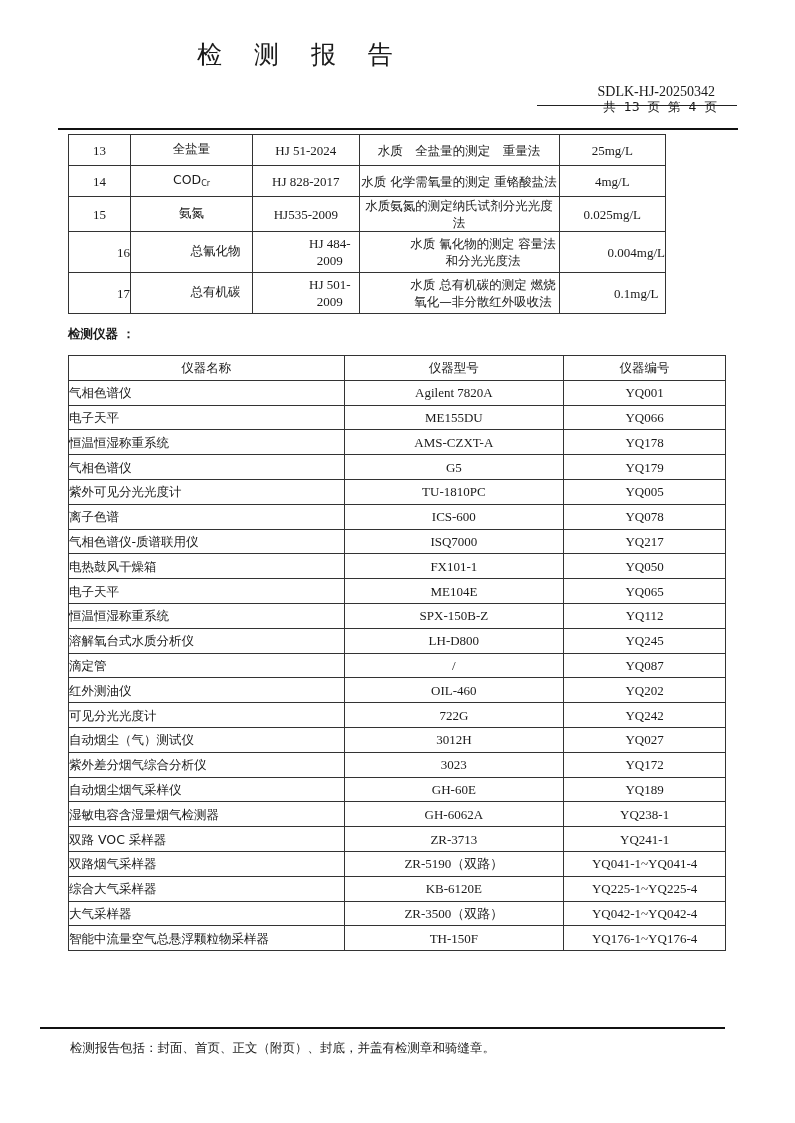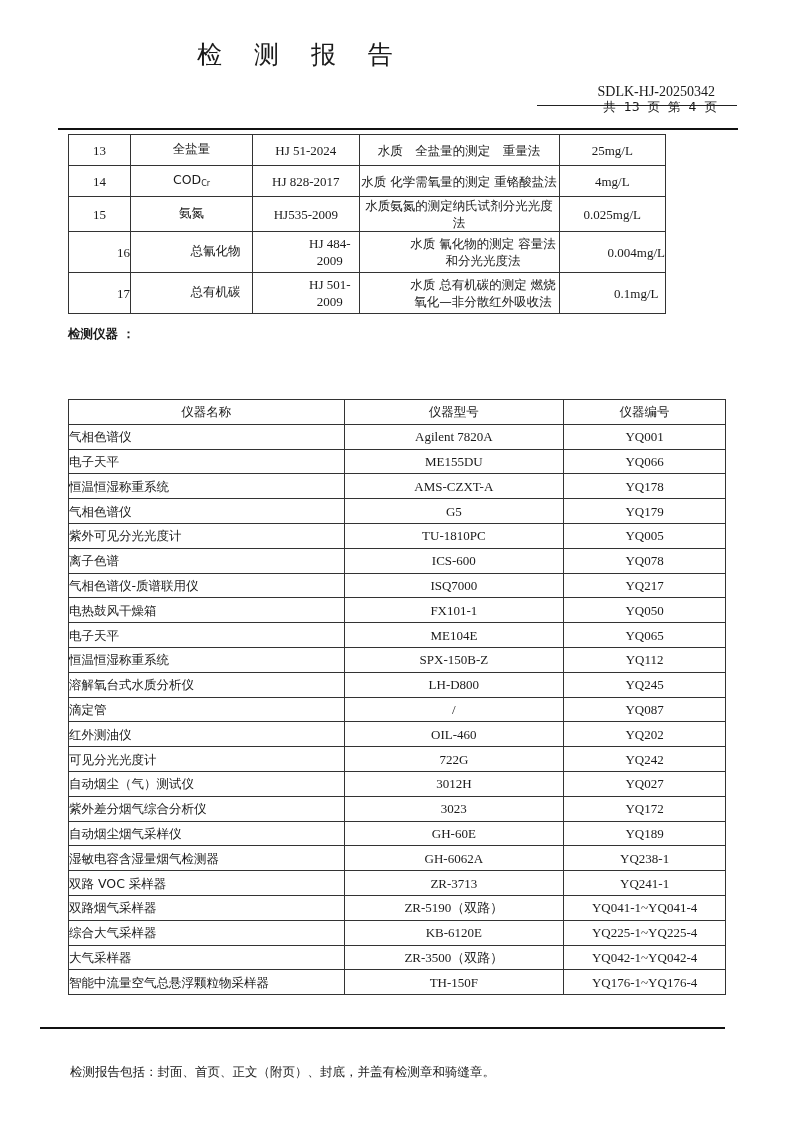--- a/index.html
+++ b/index.html
@@ -34,31 +34,30 @@
   }
   .cn { font-family: "DejaVu Sans", sans-serif; font-size: 12.5px; }
   .methods { left: 68px; top: 134px; width: 598px; }
   .methods td { height: 30px; }
   .methods tr.tall td { height: 40px; padding-left: 48px; }
   .sub { font-size: 8px; vertical-align: -2px; }
   .section-label {
     position: absolute; left: 68px; top: 326px; font-size: 12.5px; font-weight: bold;
     font-family: "DejaVu Sans", sans-serif;
   }
-  .instruments { left: 68px; top: 355px; width: 658px; margin-top: 44px; }
+  .instruments { left: 68px; top: 355px; width: 658px; }
   .instruments td, .instruments th { height: 23.8px; }
   .instruments td.name { text-align: left; }
   .hr-bottom {
     position: absolute; left: 40px; top: 1027px; width: 685px; height: 0;
     border-top: 2px solid #111;
   }
   .footer {
     position: absolute; left: 70px; top: 1040px; font-size: 12.5px;
     font-family: "DejaVu Sans", sans-serif;
-    margin-top: 24px;
   }
 </style>
 </head>
 <body>
 
 <div class="title">检 测 报 告</div>
 <div class="report-no">SDLK-HJ-20250342</div>
 <div class="hr-short"></div>
 <div class="page-info cn">共 13 页  第 4 页</div>
 <div class="hr-top"></div>

